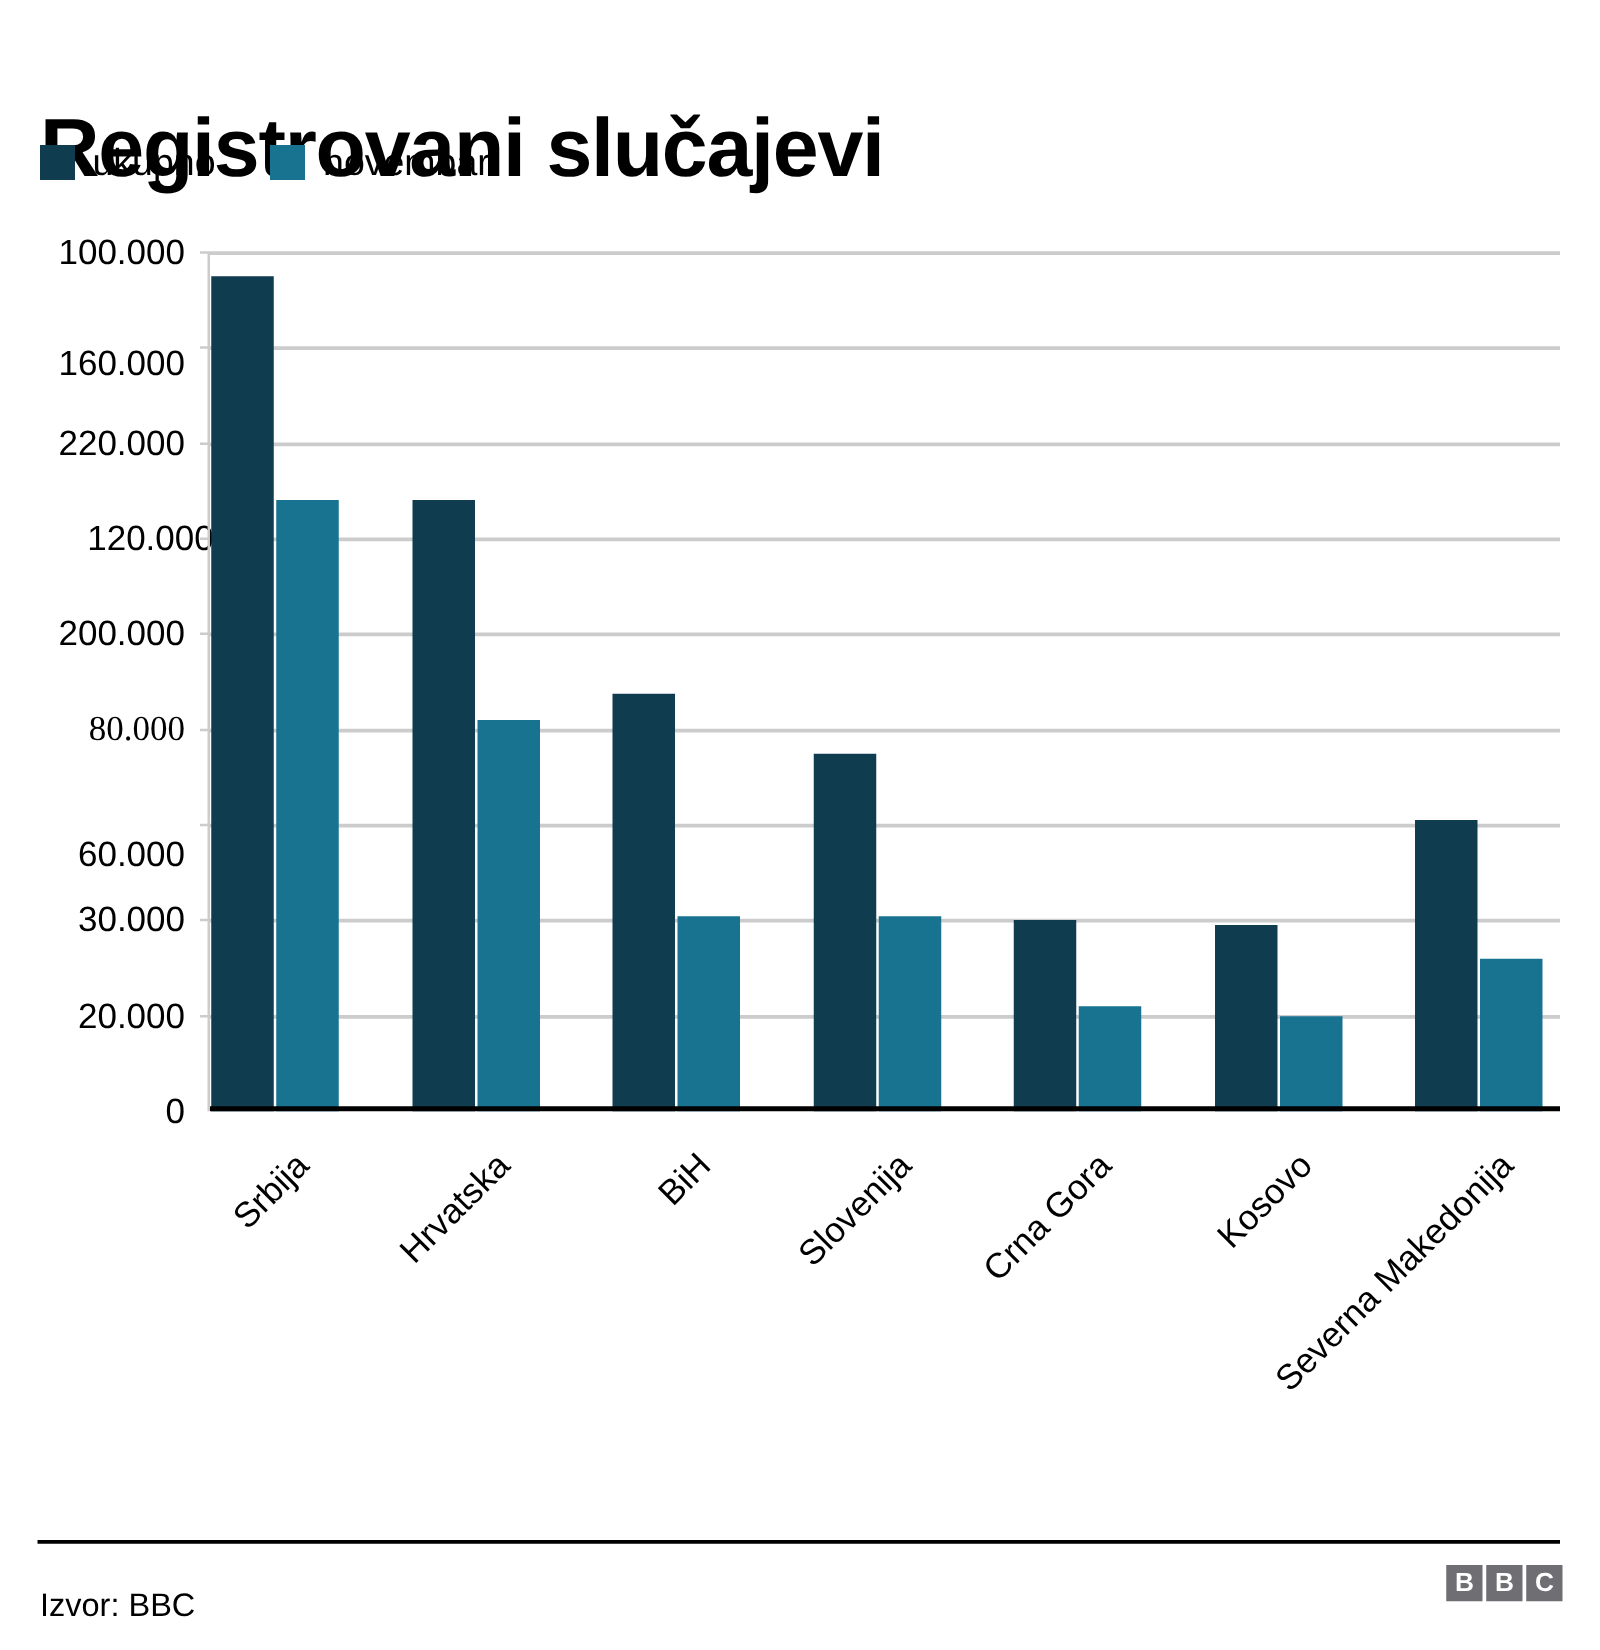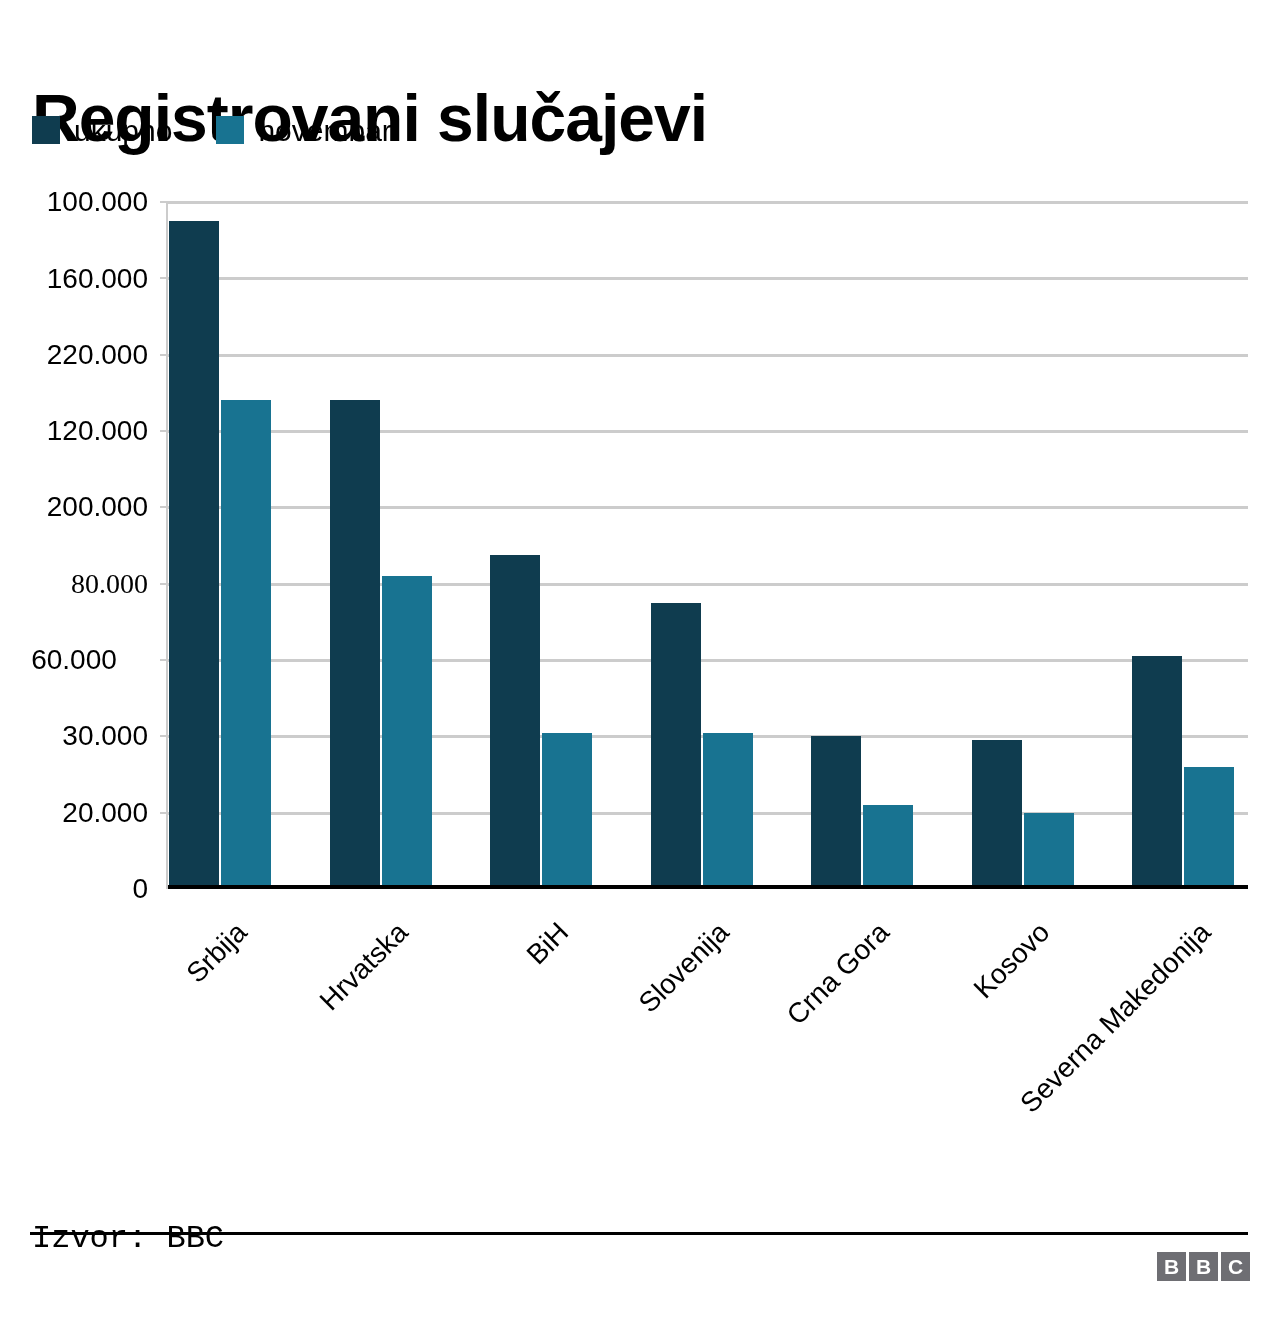--- a/index.html
+++ b/index.html
@@ -29,21 +29,21 @@
     position:absolute;left:0;width:148px;text-align:right;
     font-size:28px;line-height:28px;
   }
   .x-label-anchor{position:absolute;width:0;height:0;}
   .x-label{
     position:absolute;right:0;top:0;white-space:nowrap;
     font-size:28px;line-height:30px;
     transform:rotate(-45deg);transform-origin:100% 0;
   }
   .footer-line{position:absolute;left:30px;width:1218px;height:3px;background:#000000;top:1232px;}
-  .source{position:absolute;left:32px;top:1222px;font-size:32px;line-height:34px;font-family:Liberation Mono, monospace;}
+  .source{position:absolute;left:32px;top:1267px;font-size:26px;line-height:34px;}
   .bbc-logo{position:absolute;right:30px;top:1252px;display:flex;column-gap:3px;}
   .bbc-block{
     width:29px;height:29px;background:#6e6e73;color:#ffffff;
     font-size:21px;font-weight:bold;text-align:center;line-height:29px;
   }
 </style>
 </head>
 <body>
 
 <h1 class="chart-title">Registrovani slučajevi</h1>
@@ -62,36 +62,36 @@
 <div class="plot">
     <div class="y-label" style="top: 875px;">0</div>
     <div class="gridline" style="left: 168px; width: 1080px; top: 811.667px; background: rgb(204, 204, 204);"></div>
     <div class="axis-tick" style="left: 160px; top: 811.667px;"></div>
     <div class="y-label" style="top: 798.667px;">20.000</div>
     <div class="gridline" style="left: 168px; width: 1080px; top: 735.333px; background: rgb(204, 204, 204);"></div>
     <div class="axis-tick" style="left: 160px; top: 735.333px;"></div>
     <div class="y-label" style="top: 722.333px;">30.000</div>
     <div class="gridline" style="left: 168px; width: 1080px; top: 659px; background: rgb(204, 204, 204);"></div>
     <div class="axis-tick" style="left: 160px; top: 659px;"></div>
-    <div class="y-label" style="top: 646px; text-align: center;">60.000</div>
+    <div class="y-label" style="top: 670px;">60.000</div>
     <div class="gridline" style="left: 168px; width: 1080px; top: 582.667px; background: rgb(204, 204, 204);"></div>
     <div class="axis-tick" style="left: 160px; top: 582.667px;"></div>
     <div class="y-label" style="top: 569.667px; font-family: Liberation Serif, serif;">80.000</div>
     <div class="gridline" style="left: 168px; width: 1080px; top: 506.333px; background: rgb(204, 204, 204);"></div>
     <div class="axis-tick" style="left: 160px; top: 506.333px;"></div>
     <div class="y-label" style="top: 493.333px;">200.000</div>
     <div class="gridline" style="left: 168px; width: 1080px; top: 430px; background: rgb(204, 204, 204);"></div>
     <div class="axis-tick" style="left: 160px; top: 430px;"></div>
-    <div class="y-label" style="top: 417px;">120.000</div>
+    <div class="y-label" style="top: 417px; margin-left: 23px;">120.000</div>
     <div class="gridline" style="left: 168px; width: 1080px; top: 353.667px; background: rgb(204, 204, 204);"></div>
     <div class="axis-tick" style="left: 160px; top: 353.667px;"></div>
     <div class="y-label" style="top: 340.667px;">220.000</div>
     <div class="gridline" style="left: 168px; width: 1080px; top: 277.333px; background: rgb(204, 204, 204);"></div>
     <div class="axis-tick" style="left: 160px; top: 277.333px;"></div>
-    <div class="y-label" style="top: 265px;">160.000</div>
+    <div class="y-label" style="top: 277px;">160.000</div>
     <div class="gridline" style="left: 168px; width: 1080px; top: 201px; background: rgb(204, 204, 204);"></div>
     <div class="axis-tick" style="left: 160px; top: 201px;"></div>
     <div class="y-label" style="top: 188px;">100.000</div>
     <div class="axis-line" style="left: 166px; top: 202px; height: 687px;"></div>
     <div class="bar" style="width: 50px; height: 667.917px; left: 169px; top: 221.083px; background: rgb(15, 60, 79);"></div>
     <div class="bar" style="width: 50px; height: 488.533px; left: 221px; top: 400.467px; background: rgb(24, 115, 145);"></div>
     <div class="x-label-anchor" style="left: 232px; top: 917px;">
       <div class="x-label">Srbija</div>
     </div>
     <div class="bar" style="width: 50px; height: 488.533px; left: 329.5px; top: 400.467px; background: rgb(15, 60, 79);"></div>

